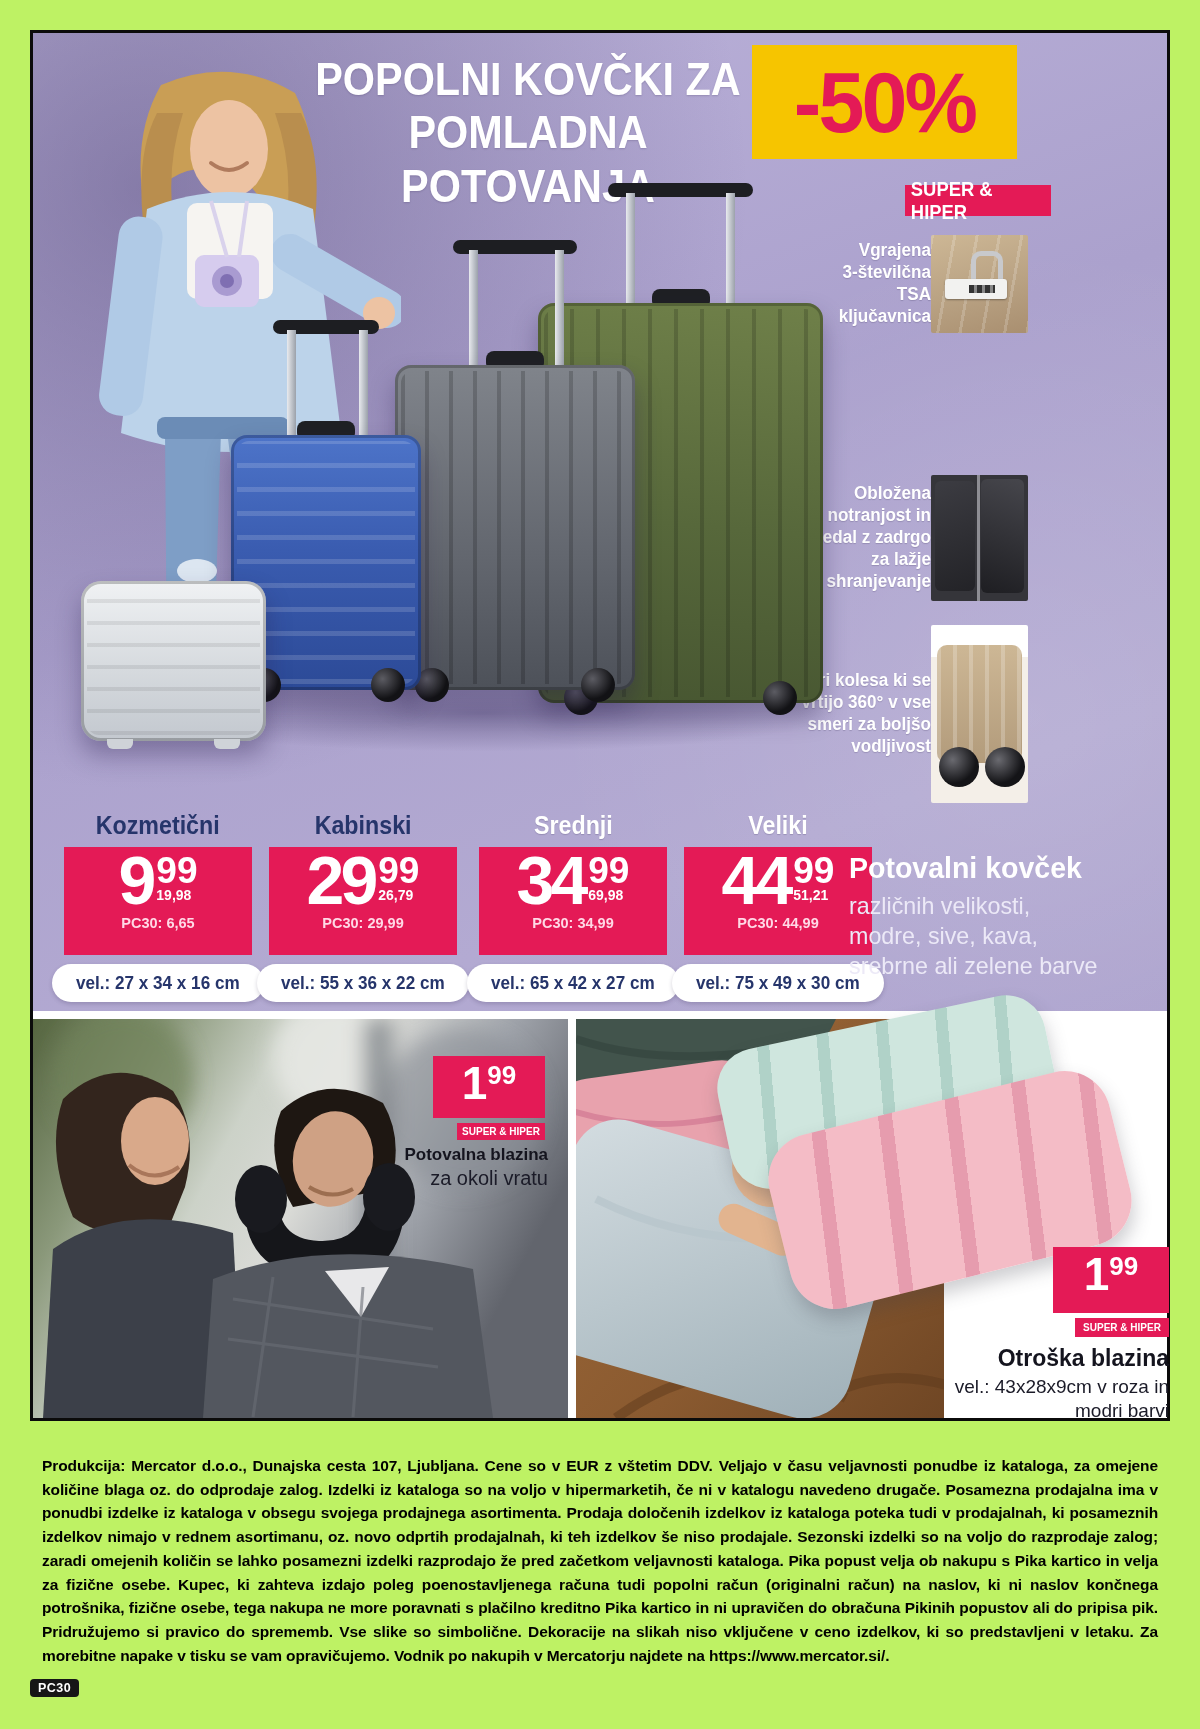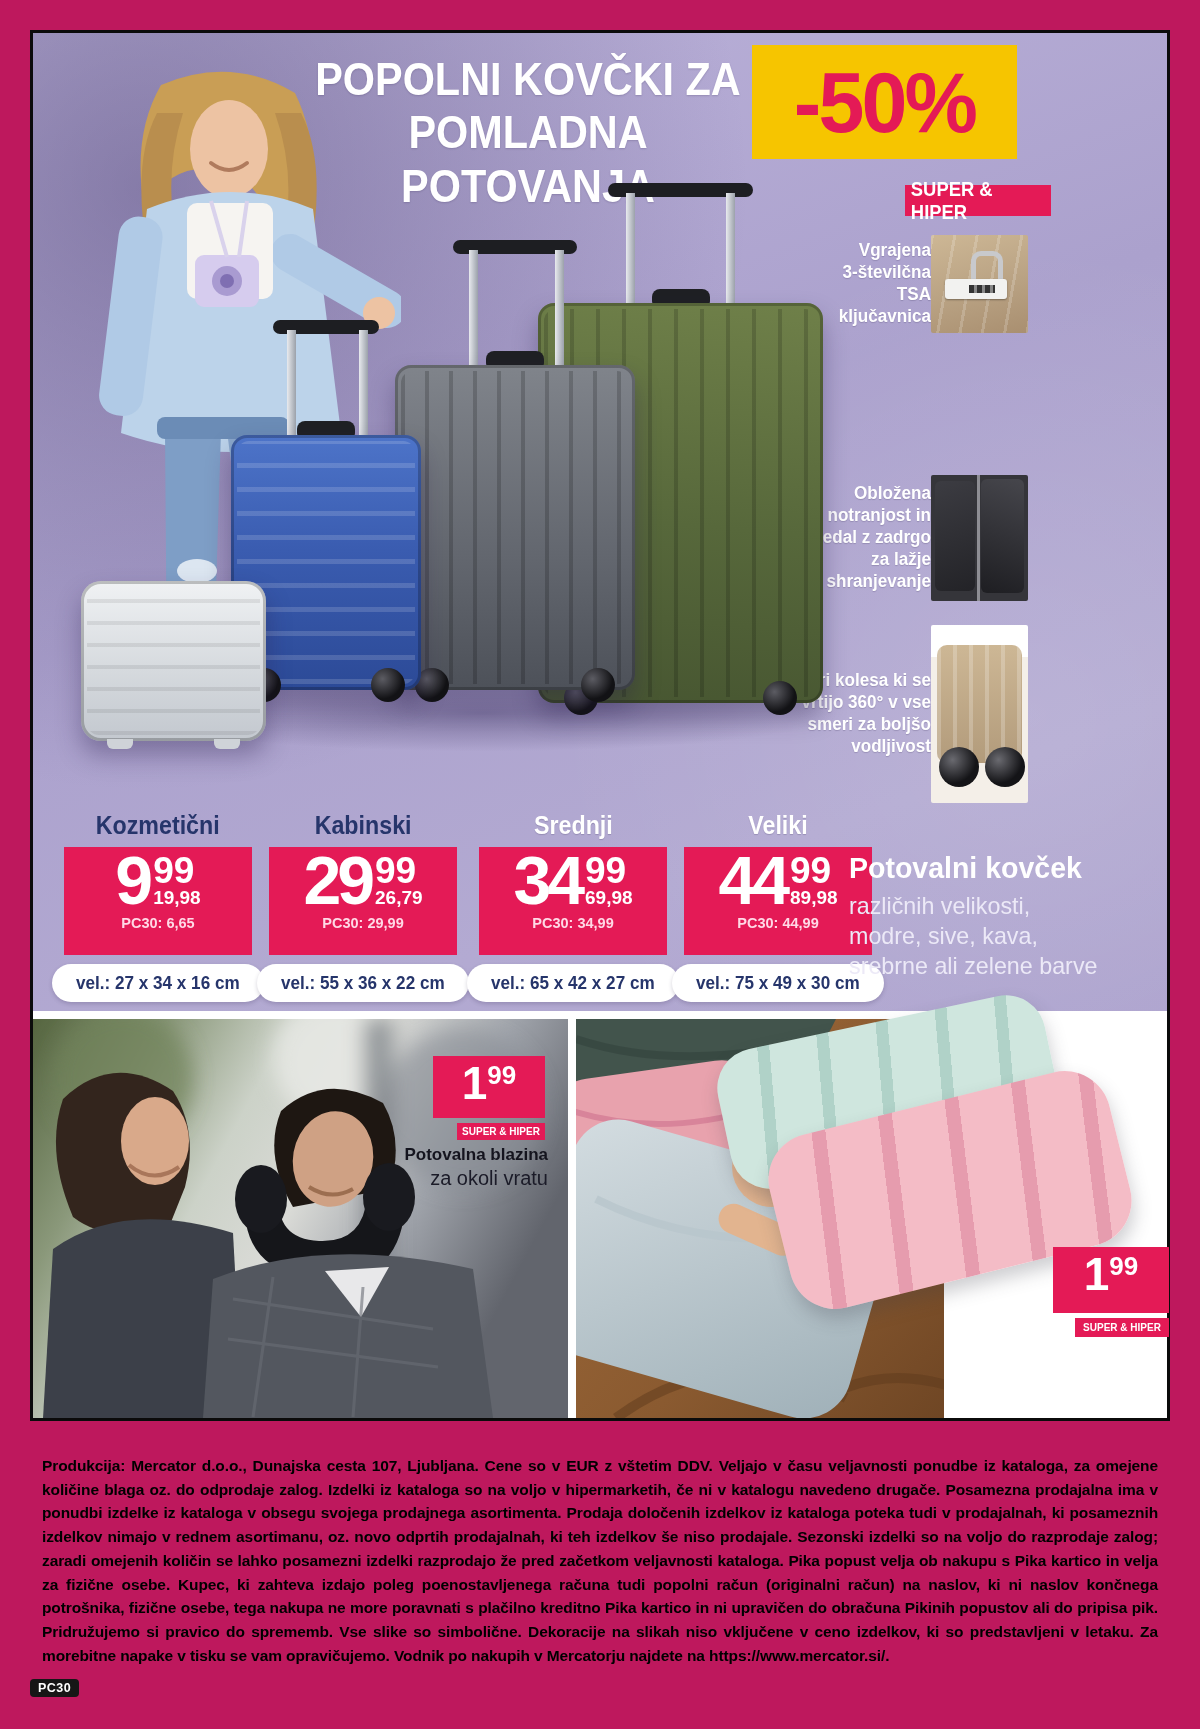--- a/index.html
+++ b/index.html
@@ -1,16 +1,16 @@
 <!DOCTYPE html>
 <html><head>
 <meta charset="utf-8">
 <style>
   html,body{margin:0;padding:0;background:#ffffff;}
-  .page{position:relative;width:1200px;height:1729px;background:#be185d;overflow:hidden;
+  .page{position:relative;width:1200px;height:1729px;background:#bef264;overflow:hidden;
         font-family:"Liberation Sans",sans-serif;}
   .frame{position:absolute;left:30px;top:30px;width:1134px;height:1385px;border:3px solid #0b0b0b;background:#fff;}
 
   
   .hero{position:absolute;left:0;top:0;width:1134px;height:978px;overflow:hidden;
         background:
           radial-gradient(circle at 10% 16%, rgba(74,62,112,.45), transparent 46%),
           radial-gradient(circle at 88% 70%, rgba(255,255,255,.10), transparent 40%),
           linear-gradient(160deg,#bcb3da 0%,#aba1cd 45%,#b3aad2 78%,#ada3ce 100%);}
   .hero-title{position:absolute;left:245px;top:20px;width:500px;text-align:center;color:#fff;
@@ -84,21 +84,21 @@
   .product-col{position:absolute;top:778px;width:212px;display:flex;flex-direction:column;align-items:center;z-index:6;}
   .c0{left:19px}.c1{left:224px}.c2{left:434px}.c3{left:639px}
   .product-name{font-size:25px;font-weight:bold;margin-bottom:7px;transform:scaleX(.93);}
   .c0 .product-name,.c1 .product-name{color:#26356b;}
   .c2 .product-name,.c3 .product-name{color:#ffffff;text-shadow:0 1px 1px rgba(40,30,70,.2);}
   .price-badge{width:188px;height:108px;background:#e41a56;color:#fff;display:flex;flex-direction:column;align-items:center;padding-top:5px;box-sizing:border-box;}
   .price-main{display:flex;align-items:flex-start;line-height:.85;}
   .price-int{font-size:68px;font-weight:bold;letter-spacing:-4px;}
   .price-side{display:flex;flex-direction:column;align-items:flex-start;margin-left:4px;padding-top:2px;}
   .price-cents{font-size:37px;font-weight:bold;line-height:.9;}
-  .price-old{font-size:19px;font-weight:bold;margin-top:3px;}
+  .price-old{font-size:14px;font-weight:bold;margin-top:3px;}
   .price-pc30{font-size:14.5px;font-weight:bold;margin-top:5px;color:#ffd9e6;}
   .size-pill{margin-top:9px;background:#fff;border-radius:19px;height:38px;display:flex;align-items:center;justify-content:center;
         padding:0 15px;color:#26356b;font-weight:bold;font-size:19px;white-space:nowrap;box-shadow:0 2px 4px rgba(40,30,70,.2);}
   .size-pill span{transform:scaleX(.9);}
 
   
   .desc{position:absolute;left:816px;top:818px;width:310px;z-index:6;}
   .desc-title{font-size:30px;font-weight:bold;color:#fff;margin-bottom:6px;transform:scaleX(.95);transform-origin:left;}
   .desc-text{font-size:24px;line-height:1.24;color:#ece9f7;white-space:pre-line;transform:scaleX(.97);transform-origin:left;}
 
@@ -309,21 +309,21 @@
             <span>vel.: 65 x 42 x 27 cm</span>
           </div>
       </div>
       <div class="product-col c3">
         <div class="product-name">Veliki</div>
         <div class="price-badge">
           <div class="price-main">
             <span class="price-int">44</span>
             <span class="price-side">
               <span class="price-cents">99</span>
-              <span class="price-old">89,98</span>
+              <span class="price-old">51,21</span>
             </span>
           </div>
           <div class="price-pc30">PC30: 44,99</div>
         </div>
         <div class="size-pill">
             <span>vel.: 75 x 49 x 30 cm</span>
           </div>
       </div>
 
       <div class="desc">
@@ -422,20 +422,25 @@
 
       <div class="mini-badge badge-right">
         <div class="mini-main">
           <span class="mini-int">1</span>
           <span class="mini-cents">99</span>
         </div>
       </div>
       <div class="mini-strip strip-right">
         <span>SUPER &amp; HIPER</span>
       </div>
+      <div class="overlay-right">
+        <div class="p-title">Otroška blazina</div>
+        <div class="p-sub">vel.: 43x28x9cm v roza in
+modri barvi</div>
+      </div>
     </div>
   </div>
 
   <div class="footer">
     <p><span class="lead">Produkcija: Mercator d.o.o., Dunajska cesta 107, Ljubljana.</span><span> Cene so v EUR z vštetim DDV. Veljajo v času veljavnosti ponudbe iz kataloga, za omejene količine blaga oz. do odprodaje zalog. Izdelki iz kataloga so na voljo v hipermarketih, če ni v katalogu navedeno drugače. Posamezna prodajalna ima v ponudbi izdelke iz kataloga v obsegu svojega prodajnega asortimenta. Prodaja določenih izdelkov iz kataloga poteka tudi v prodajalnah, ki posameznih izdelkov nimajo v rednem asortimanu, oz. novo odprtih prodajalnah, ki teh izdelkov še niso prodajale. Sezonski izdelki so na voljo do razprodaje zalog; zaradi omejenih količin se lahko posamezni izdelki razprodajo že pred začetkom veljavnosti kataloga. Pika popust velja ob nakupu s Pika kartico in velja za fizične osebe. Kupec, ki zahteva izdajo poleg poenostavljenega računa tudi popolni račun (originalni račun) na naslov, ki ni naslov končnega potrošnika, fizične osebe, tega nakupa ne more poravnati s plačilno kreditno Pika kartico in ni upravičen do obračuna Pikinih popustov ali do pripisa pik. Pridružujemo si pravico do sprememb. Vse slike so simbolične. Dekoracije na slikah niso vključene v ceno izdelkov, ki so predstavljeni v letaku. Za morebitne napake v tisku se vam opravičujemo. Vodnik po nakupih v Mercatorju najdete na </span><span class="lnk">https://www.mercator.si/.</span></p>
     <div class="pc30-line">
       <span class="pc30-chip">PC30</span>
     </div>
   </div>
 </div>

